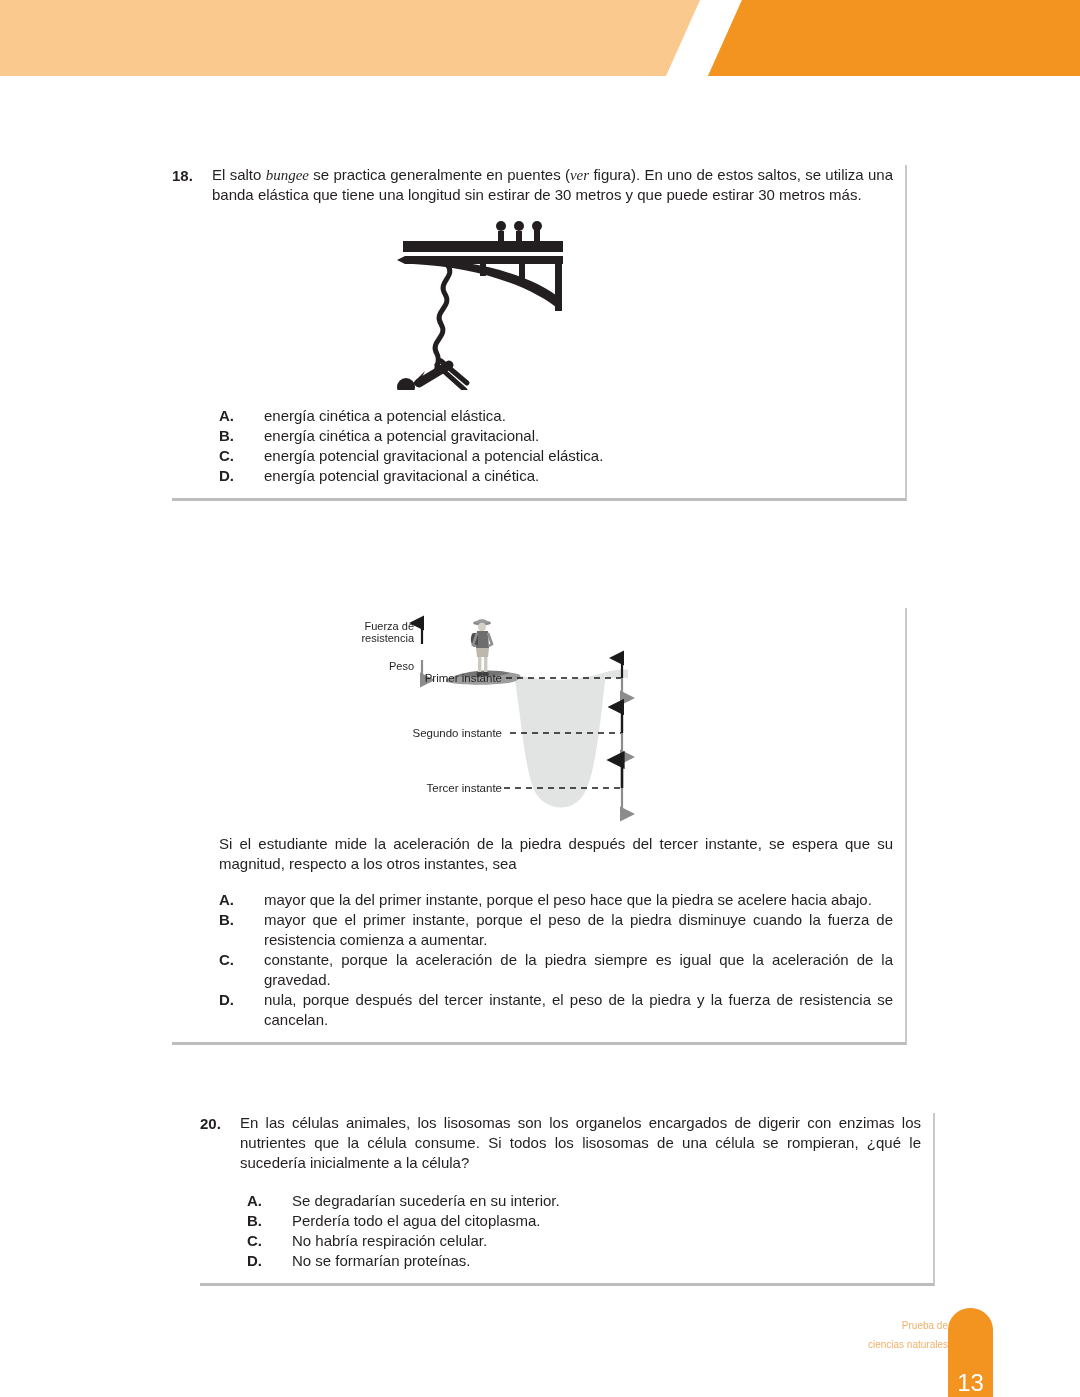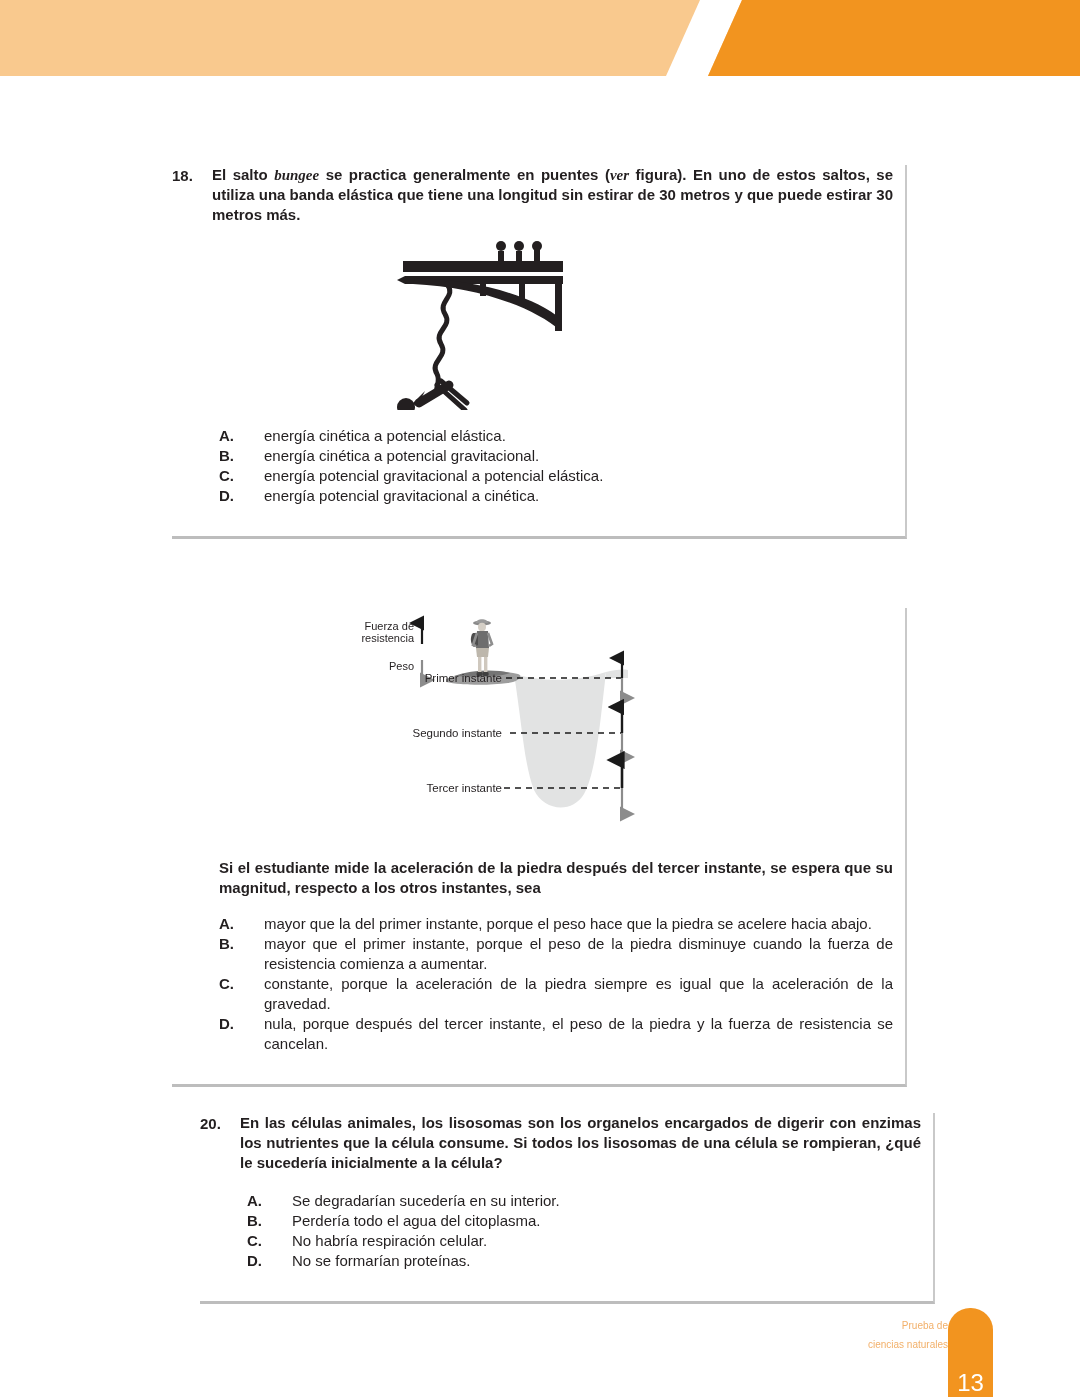--- a/index.html
+++ b/index.html
@@ -56,40 +56,39 @@
     height: 1397px;
   }
 
   .question-block {
     position: absolute;
     left: 172px;
     width: 735px;
     border-right: 2px solid #c9c9c9;
     border-bottom: 3px solid #bdbdbd;
     box-sizing: border-box;
-    padding: 0 12px 30px 0;
+    padding: 0 12px 12px 0;
   }
 
   .qrow {
     display: flex;
     align-items: flex-start;
   }
   .qnum {
     flex: 0 0 40px;
     font-weight: bold;
     font-size: 15px;
     line-height: 20px;
     padding-top: 1px;
   }
   .qtext {
     flex: 1 1 auto;
     font-size: 15px;
     line-height: 20px;
     text-align: justify;
-    font-weight: bold;
   }
   .ital { font-family: "Liberation Serif", serif; font-style: italic; }
 
   .body-para {
     margin-left: 47px;
     font-size: 15px;
     line-height: 20px;
     text-align: justify;
   }
 
@@ -292,21 +291,21 @@
         <line x1="304" y1="119" x2="304" y2="93" stroke="#1a1a1a" stroke-width="2.4" marker-end="url(#m-up-black)"></line>
         <line x1="304" y1="119" x2="304" y2="143" stroke="#8c8c8c" stroke-width="2.2" marker-end="url(#m-down-gray)"></line>
 
         <text x="184" y="178" text-anchor="end" font-family="Liberation Sans, sans-serif" font-size="11.5" fill="#231f20">Tercer instante</text>
         <line x1="186" y1="174" x2="304" y2="174" stroke="#1a1a1a" stroke-width="1.3" stroke-dasharray="6 5"></line>
         <line x1="304" y1="174" x2="304" y2="146" stroke="#1a1a1a" stroke-width="2.6" marker-end="url(#m-up-black)"></line>
         <line x1="304" y1="174" x2="304" y2="200" stroke="#8c8c8c" stroke-width="2.2" marker-end="url(#m-down-gray)"></line>
       </svg>
     </div>
 
-    <div class="body-para" style="margin-top:32px;font-weight:bold;">Si el estudiante mide la aceleración de la piedra después del tercer instante, se espera que su magnitud, respecto a los otros instantes, sea</div>
+    <div class="body-para" style="margin-top:8px;">Si el estudiante mide la aceleración de la piedra después del tercer instante, se espera que su magnitud, respecto a los otros instantes, sea</div>
 
     <div class="options">
       <div class="option">
         <div class="opt-letter">A.</div>
         <div class="opt-text nojust">mayor que la del primer instante, porque el peso hace que la piedra se acelere hacia abajo.</div>
       </div>
       <div class="option">
         <div class="opt-letter">B.</div>
         <div class="opt-text">mayor que el primer instante, porque el peso de la piedra disminuye cuando la fuerza de resistencia comienza a aumentar.</div>
       </div>

